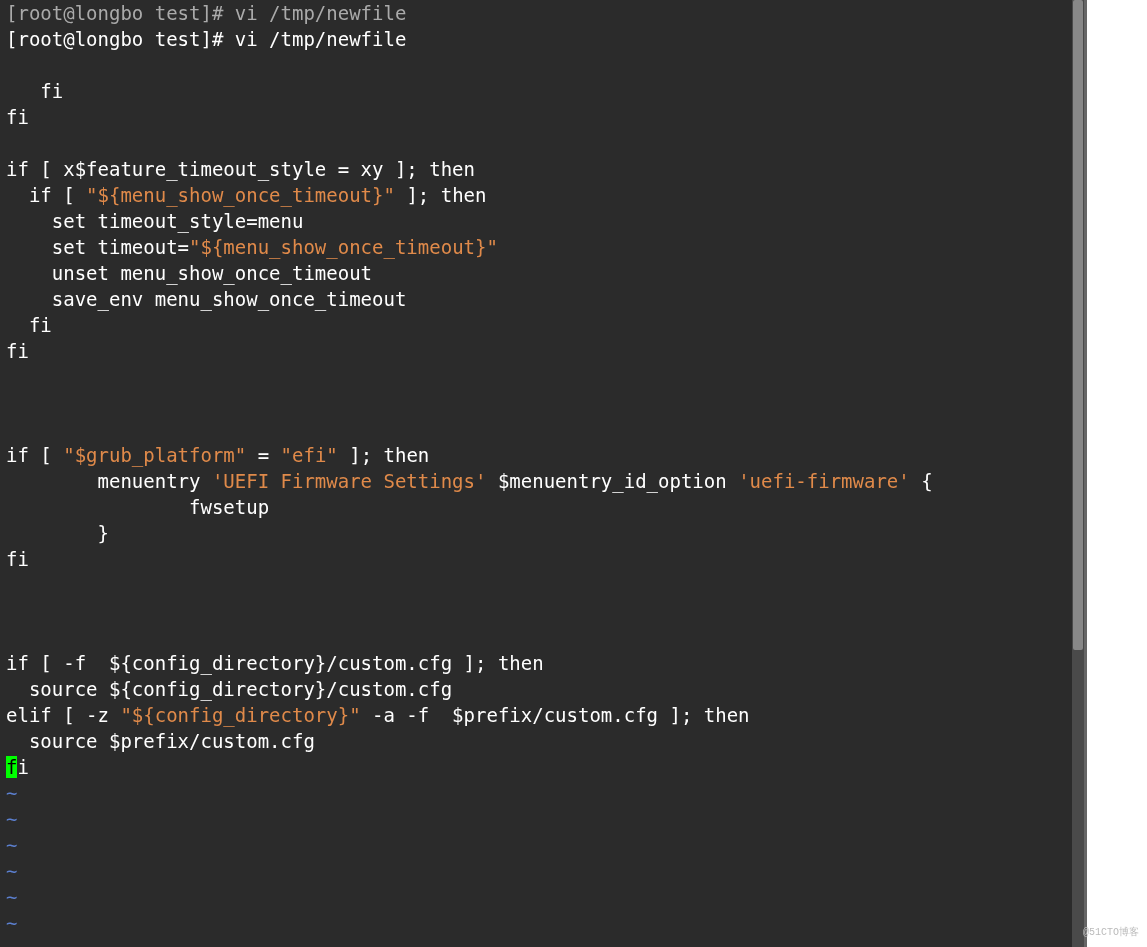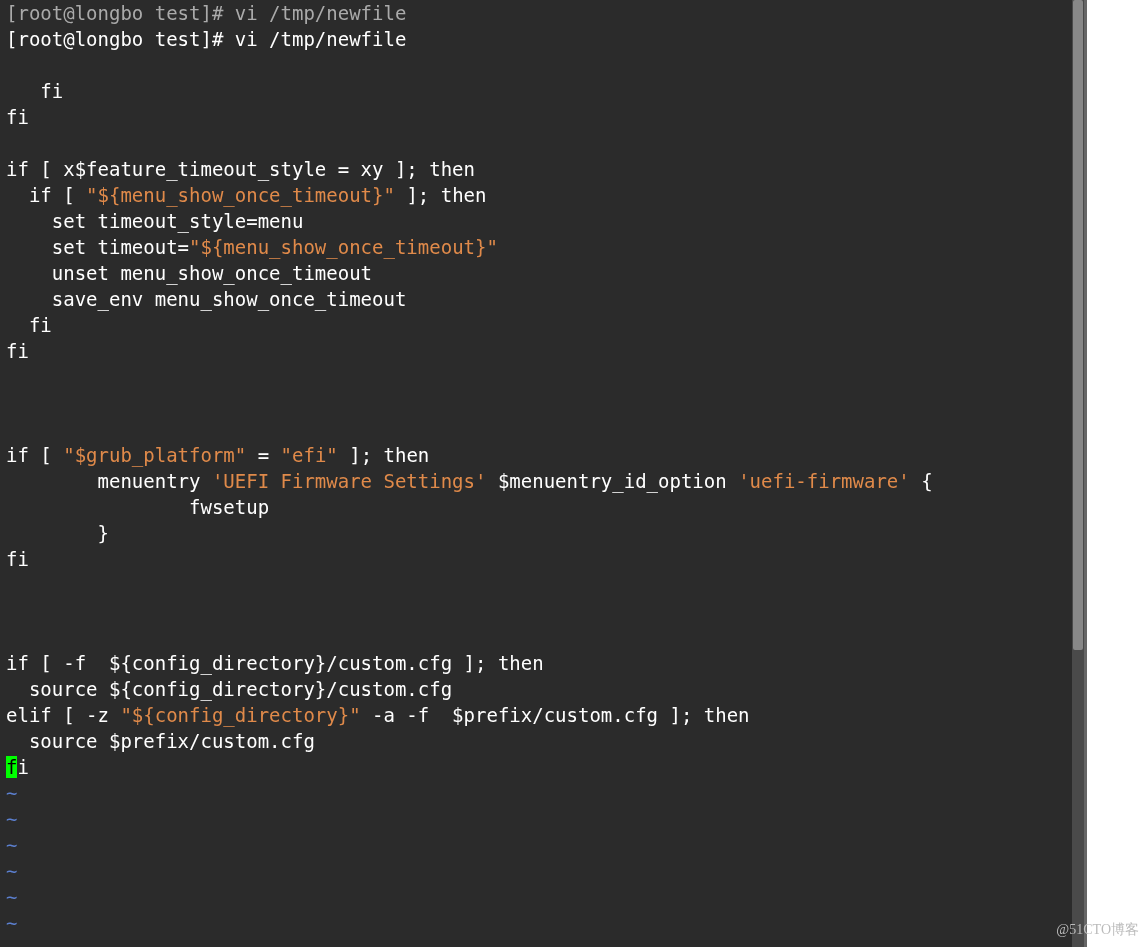--- a/index.html
+++ b/index.html
@@ -71,22 +71,22 @@
     .tilde { color: #5c80d0; }
     .cursor {
       background: #00ff00;
       color: #000000;
     }
     .watermark {
       position: absolute;
       bottom: 8px;
       right: 8px;
       color: #bbb;
-      font-size: 14px;
-      font-family: Liberation Serif, serif;
+      font-size: 10px;
+      font-family: Liberation Mono, monospace;
     }
   </style>
 </head>
 <body>
 
 <div class="terminal-container">
   <div class="terminal"><span class="prompt-gray">[root@longbo test]# vi /tmp/newfile</span>
 <span class="white">[root@longbo test]# vi /tmp/newfile</span>
 
 <span class="white">   fi</span>

